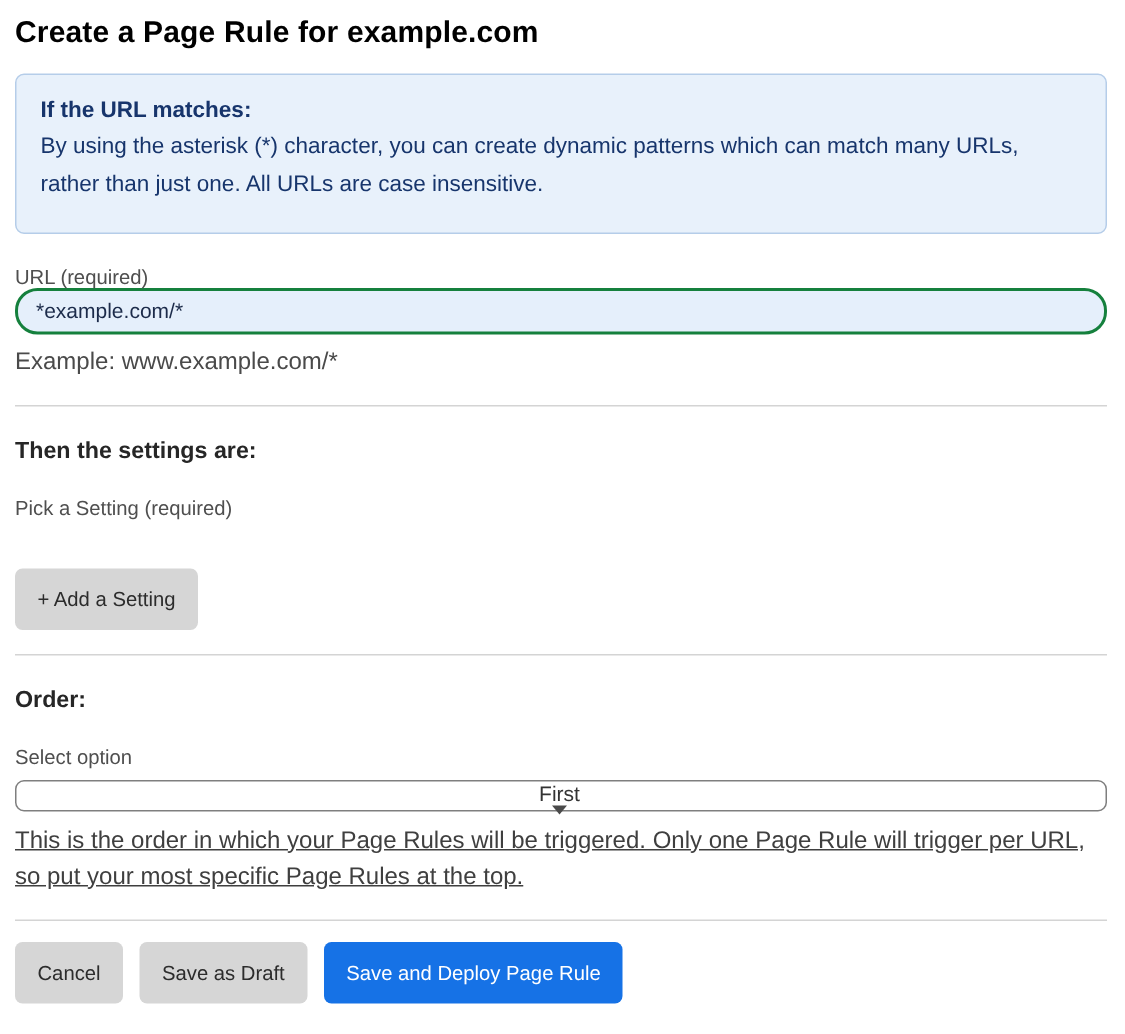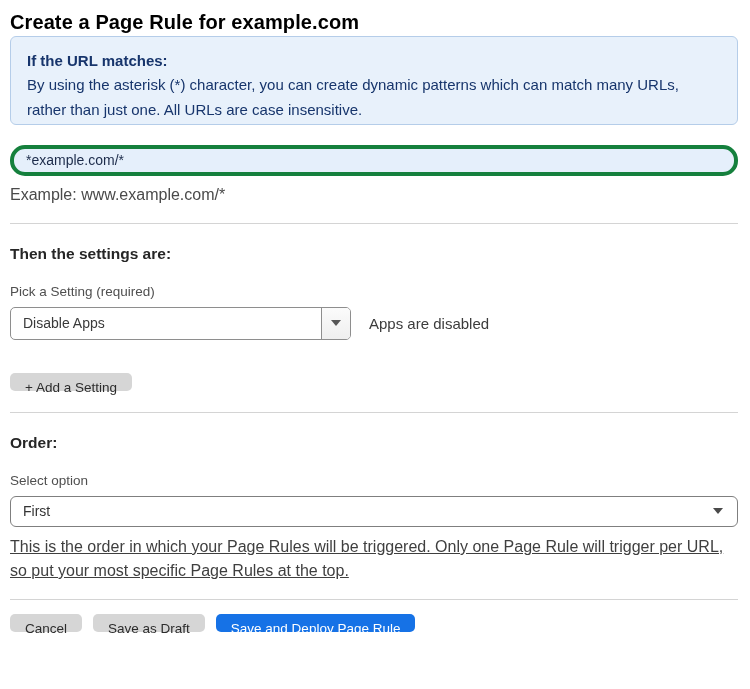--- a/index.html
+++ b/index.html
@@ -17,25 +17,25 @@
   .page-title {
     font-size: 20px;
     font-weight: bold;
     color: #000000;
     letter-spacing: 0.1px;
     margin-top: 2px;
   }
 
   
   .info-box {
-    margin-top: 2px;
+    margin-top: 15px;
     background: #e8f1fb;
     border: 1px solid #b5cde9;
     border-radius: 6px;
-    padding: 12px 16px 2px 16px;
+    padding: 12px 16px 20px 16px;
     color: #17356c;
     font-size: 15px;
     line-height: 1.62;
   }
   .info-box .info-heading { font-weight: bold; }
   .info-box a {
     color: #2d62c6;
     text-decoration: underline;
     cursor: pointer;
   }
@@ -52,23 +52,23 @@
     color: #4a4a4a;
     margin-top: 7px;
     line-height: 1.5;
   }
 
   
   .url-input {
     display: block;
     width: 100%;
     height: 31px;
-    margin-top: 20px;
+    margin-top: 0;
     background: #e5effb;
-    border: 4px solid #15803d;
+    border: 2px solid #15803d;
     border-radius: 15px;
     padding: 0 12px;
     font-family: "Liberation Sans", "DejaVu Sans", sans-serif;
     font-size: 14px;
     color: #1c2b4a;
     outline: none;
   }
 
   .divider {
     border: none;
@@ -129,49 +129,50 @@
   }
 
   
   .btn {
     display: inline-block;
     border: none;
     border-radius: 5px;
     font-family: "Liberation Sans", "DejaVu Sans", sans-serif;
     font-size: 13.5px;
     cursor: pointer;
-    height: 18px;
+    height: 41px;
     line-height: 29px;
     padding: 0 15px;
   }
   .btn-gray {
     background: #d6d6d6;
     color: #2c2c2c;
   }
   .btn-blue {
     background: #1672e6;
     color: #ffffff;
   }
   .add-setting-btn { margin-top: 33px; }
 
   
   .order-select {
     margin-top: 8px;
     width: 100%;
-    height: 31px;
+    height: 21px;
     border: 1px solid #7f7f7f;
     border-radius: 6px;
     background: #ffffff;
     display: flex;
     align-items: center;
     justify-content: space-between;
     padding: 0 14px 0 12px;
     font-size: 14px;
     color: #333333;
     cursor: pointer;
+    flex-direction: column;
   }
   .order-select .caret-down {
     border-left-width: 5px;
     border-right-width: 5px;
     border-top-width: 6px;
     border-top-color: #4a4a4a;
   }
   .order-helper { max-width: 716px; margin-top: 8px; color: #3f3f3f; text-decoration: underline; }
 
   .footer-actions {
@@ -187,38 +188,30 @@
 
 <div class="page">
 
   <h1 class="page-title">Create a Page Rule for example.com</h1>
 
   <div class="info-box">
     <div class="info-heading">If the URL matches:</div>
     <div class="info-body">By using the asterisk (*) character, you can create dynamic patterns which can match many URLs, rather than just one. All URLs are case insensitive.</div>
   </div>
 
+  <div class="field-label">URL (required)</div>
   <input class="url-input" type="text" value="*example.com/*" style="">
   <div class="helper-text">Example: www.example.com/*</div>
 
   <hr class="divider">
 
   <div class="section-heading">Then the settings are:</div>
 
   <div class="field-label">Pick a Setting (required)</div>
 
-  <div class="setting-row">
-    <div class="dropdown">
-      <div class="dropdown-value">Disable Apps</div>
-      <div class="dropdown-arrow-btn">
-        <span class="caret-down"></span>
-      </div>
-    </div>
-    <div class="setting-status">Apps are disabled</div>
-  </div>
 
   <button class="btn btn-gray add-setting-btn">+ Add a Setting</button>
 
   <hr class="divider">
 
   <div class="section-heading">Order:</div>
 
   <div class="field-label">Select option</div>
 
   <div class="order-select">

